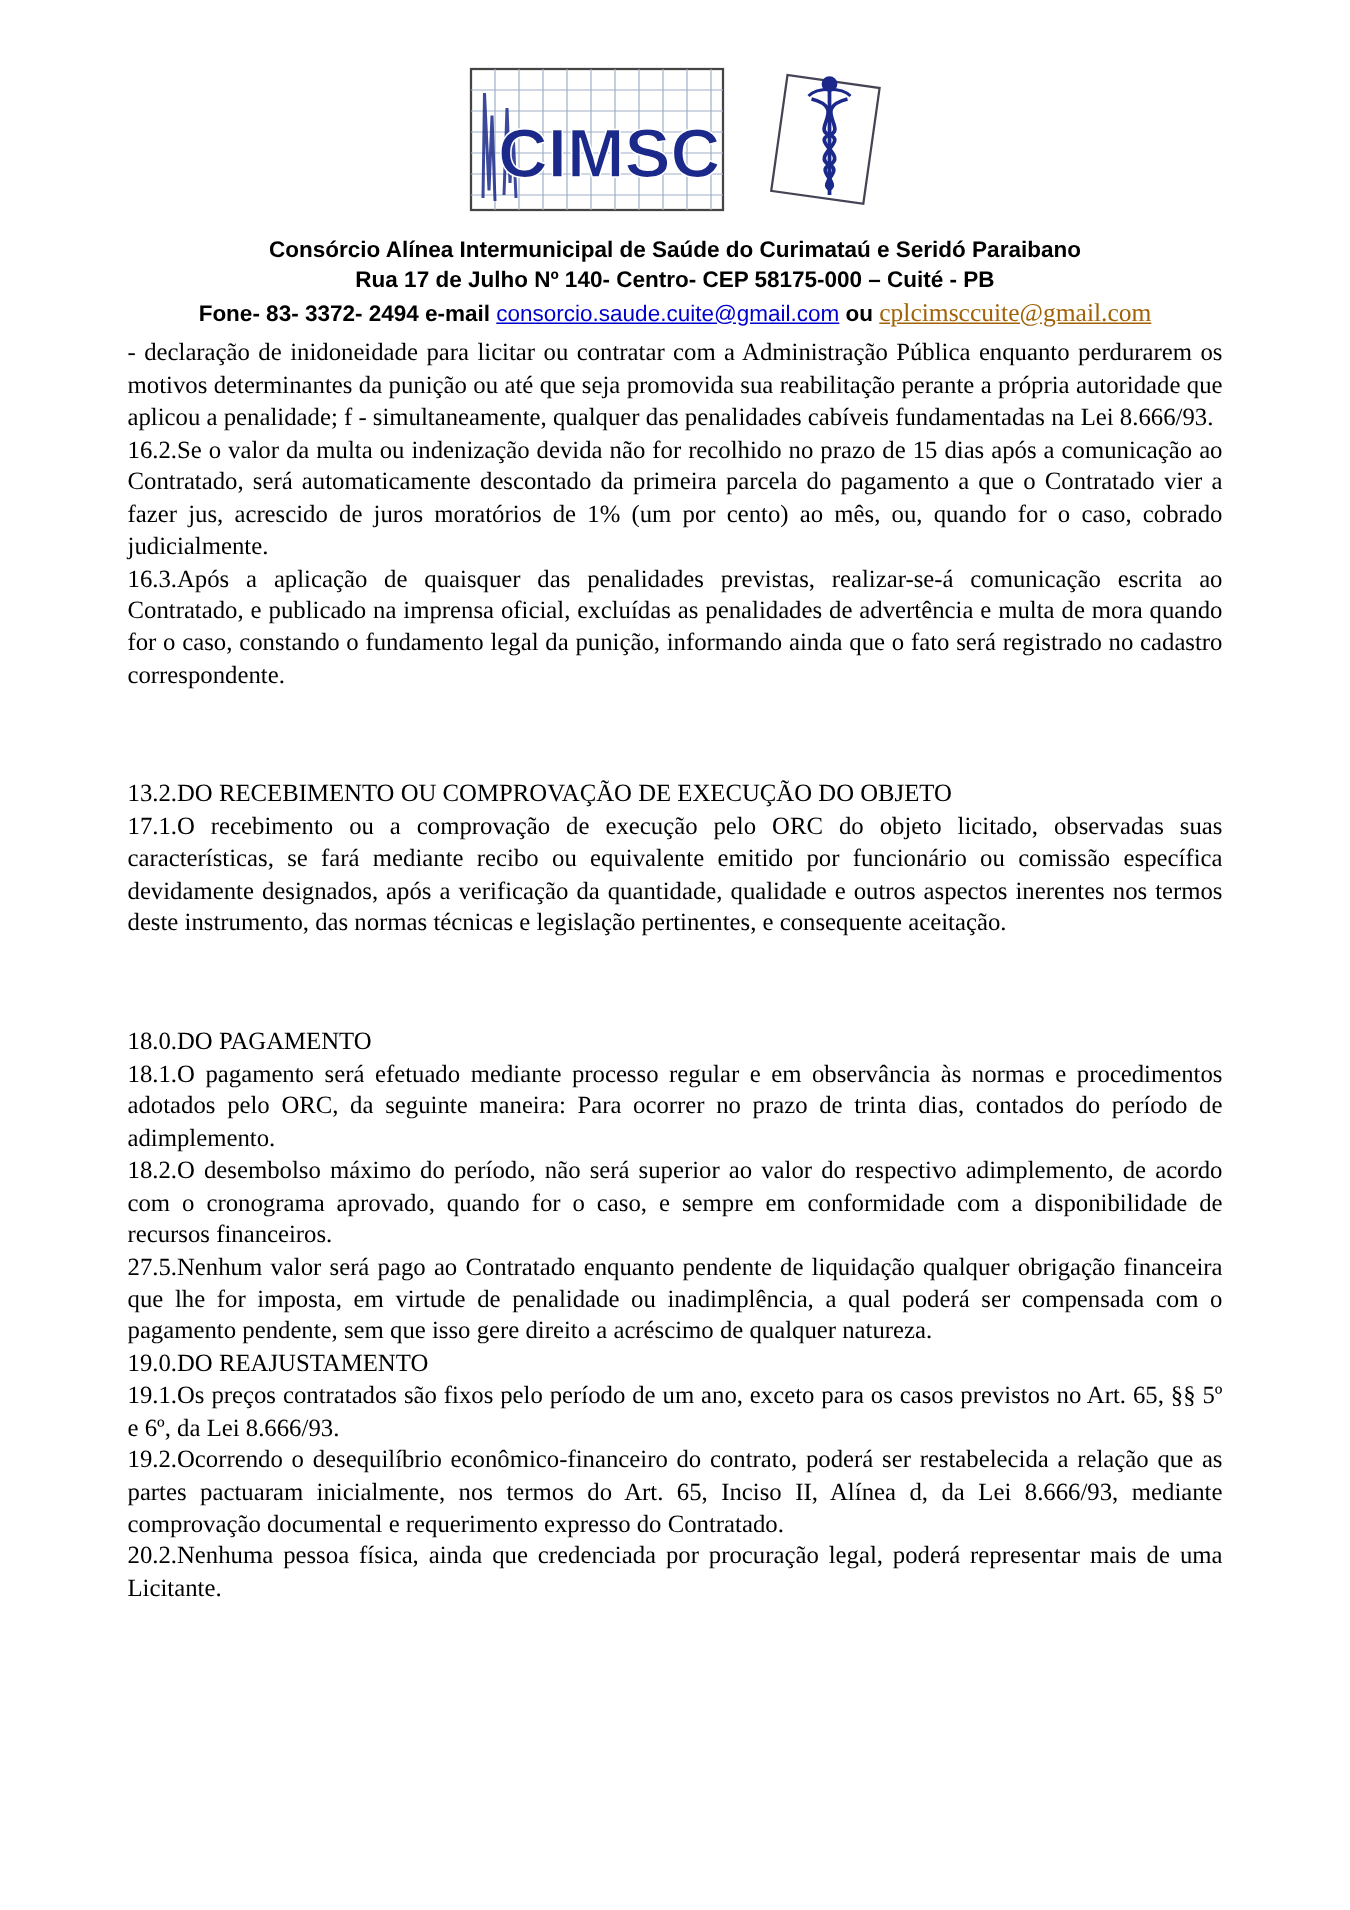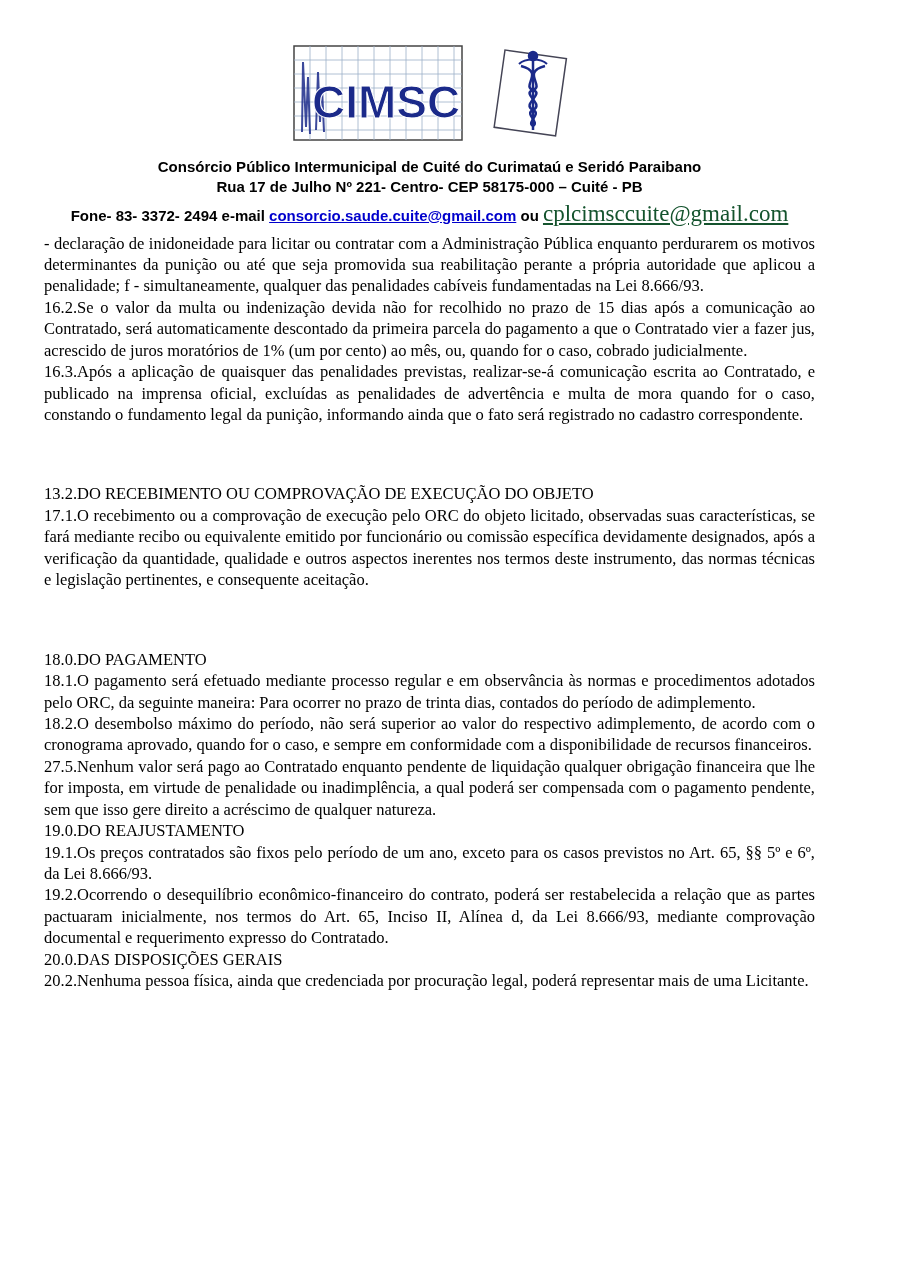--- a/index.html
+++ b/index.html
@@ -2,31 +2,31 @@
 <html><head>
 <meta charset="utf-8">
 <style>
   html, body { margin:0; padding:0; background:#ffffff; }
   .page {
     width:900px;
     min-height:1273px;
     margin:0 auto;
     background:#ffffff;
     box-sizing:border-box;
-    padding:42px 85px 60px 44px;
+    padding:42px 85px 60px 85px;
     font-family:"Liberation Serif", serif;
     font-size:16.5px;
     color:#000;
   }
   
   .logo-wrap { text-align:center; margin-bottom:10px; }
   .hdr { text-align:center; font-family:"Liberation Sans", sans-serif; font-weight:bold; font-size:15px; line-height:1.35; }
   .hdr a { color:#0000cc; }
-  .hdr .email1 { color:#0000cc; text-decoration:underline; font-weight:bold; }
-  .hdr .email2 { color:#14532d; text-decoration:underline; font-family:"Liberation Serif", serif; font-weight:normal; font-size:23px; }
+  .hdr .email1 { color:#0000cc; text-decoration:underline; font-weight:normal; }
+  .hdr .email2 { color:#a16207; text-decoration:underline; font-family:"Liberation Serif", serif; font-weight:normal; font-size:17px; }
   .hdr .sep { color:#000; text-decoration:none; }
   
   .doc-body { margin-top:4px; }
   .blk { text-align:justify; line-height:1.3; margin:0; }
   .blk.h { text-align:left; }
   .gap-lg { margin-top:58px; }
   .gap-md { }
   
   .logo-svg { display:inline-block; vertical-align:middle; }
 </style>
@@ -73,39 +73,38 @@
         <line x1="243" y1="18" x2="243" y2="88"></line>
         <circle cx="243" cy="14" r="4" fill="#1b2a8a"></circle>
         <path d="M231 24 C255 30 231 44 243 48 C255 52 231 62 243 68 C252 72 236 80 243 84"></path>
         <path d="M255 24 C231 30 255 44 243 48 C231 52 255 62 243 68 C234 72 250 80 243 84"></path>
         <path d="M229 22 C235 16 251 16 257 22" stroke-width="2"></path>
       </g>
     </svg>
   </div>
 
   <div class="hdr">
-    <div>Consórcio Público Intermunicipal de Cuité do  Curimataú e Seridó Paraibano</div>
-    <div>Rua 17 de Julho Nº 221- Centro- CEP 58175-000 – Cuité - PB</div>
+    <div>Consórcio Alínea Intermunicipal de Saúde do  Curimataú e Seridó Paraibano</div>
+    <div>Rua 17 de Julho Nº 140- Centro- CEP 58175-000 – Cuité - PB</div>
     <div><span>Fone- 83- 3372- 2494 e-mail </span><a class="email1">consorcio.saude.cuite@gmail.com</a><span class="sep"> ou </span><a class="email2">cplcimsccuite@gmail.com</a></div>
   </div>
 
   <div class="doc-body">
     <p class="blk">- declaração de inidoneidade para licitar ou contratar com a Administração Pública enquanto perdurarem os motivos determinantes da punição ou até que seja promovida sua reabilitação perante a própria autoridade que aplicou a penalidade; f - simultaneamente, qualquer das penalidades cabíveis fundamentadas na Lei 8.666/93.</p>
     <p class="blk">16.2.Se o valor da multa ou indenização devida não for recolhido no prazo de 15 dias após a comunicação ao Contratado, será automaticamente descontado da primeira parcela do pagamento a que o Contratado vier a fazer jus, acrescido de juros moratórios de 1% (um por cento) ao mês, ou, quando for o caso, cobrado judicialmente.</p>
     <p class="blk">16.3.Após a aplicação de quaisquer das penalidades previstas, realizar-se-á comunicação escrita ao Contratado, e publicado na imprensa oficial, excluídas as penalidades de advertência e multa de mora quando for o caso, constando o fundamento legal da punição, informando ainda que o fato será registrado no cadastro correspondente.</p>
 
     <p class="blk h gap-lg">13.2.DO RECEBIMENTO OU COMPROVAÇÃO DE EXECUÇÃO DO OBJETO</p>
     <p class="blk">17.1.O recebimento ou a comprovação de execução pelo ORC do objeto licitado, observadas suas características, se fará mediante recibo ou equivalente emitido por funcionário ou comissão específica devidamente designados, após a verificação da quantidade, qualidade e outros aspectos inerentes nos termos deste instrumento, das normas técnicas e legislação pertinentes, e consequente aceitação.</p>
 
     <p class="blk h gap-lg">18.0.DO PAGAMENTO</p>
     <p class="blk">18.1.O pagamento será efetuado mediante processo regular e em observância às normas e procedimentos adotados pelo ORC, da seguinte maneira: Para ocorrer no prazo de trinta dias, contados do período de adimplemento.</p>
     <p class="blk">18.2.O desembolso máximo do período, não será superior ao valor do respectivo adimplemento, de acordo com o cronograma aprovado, quando for o caso, e sempre em conformidade com a disponibilidade de recursos financeiros.</p>
     <p class="blk">27.5.Nenhum valor será pago ao Contratado enquanto pendente de liquidação qualquer obrigação financeira que lhe for imposta, em virtude de penalidade ou inadimplência, a qual poderá ser compensada com o pagamento pendente, sem que isso gere direito a acréscimo de qualquer natureza.</p>
 
     <p class="blk h gap-md">19.0.DO REAJUSTAMENTO</p>
     <p class="blk">19.1.Os preços contratados são fixos pelo período de um ano, exceto para os casos previstos no Art. 65, §§ 5º e 6º, da Lei 8.666/93.</p>
     <p class="blk">19.2.Ocorrendo o desequilíbrio econômico-financeiro do contrato, poderá ser restabelecida a relação que as partes pactuaram inicialmente, nos termos do Art. 65, Inciso II, Alínea d, da Lei 8.666/93, mediante comprovação documental e requerimento expresso do Contratado.</p>
 
-    <p class="blk h gap-md">20.0.DAS DISPOSIÇÕES GERAIS</p>
     <p class="blk">20.2.Nenhuma pessoa física, ainda que credenciada por procuração legal, poderá representar mais de uma Licitante.</p>
   </div>
 
 </div>
 
 </body></html>

